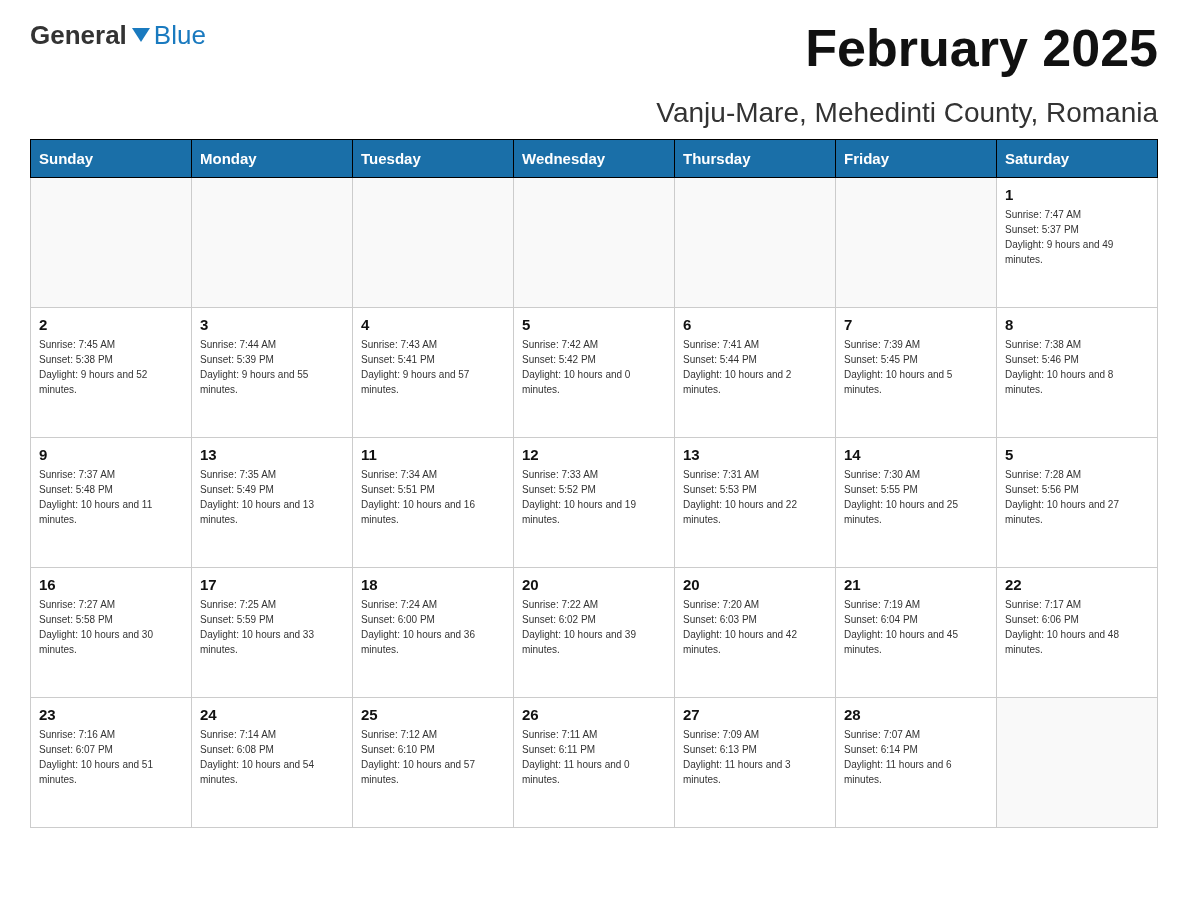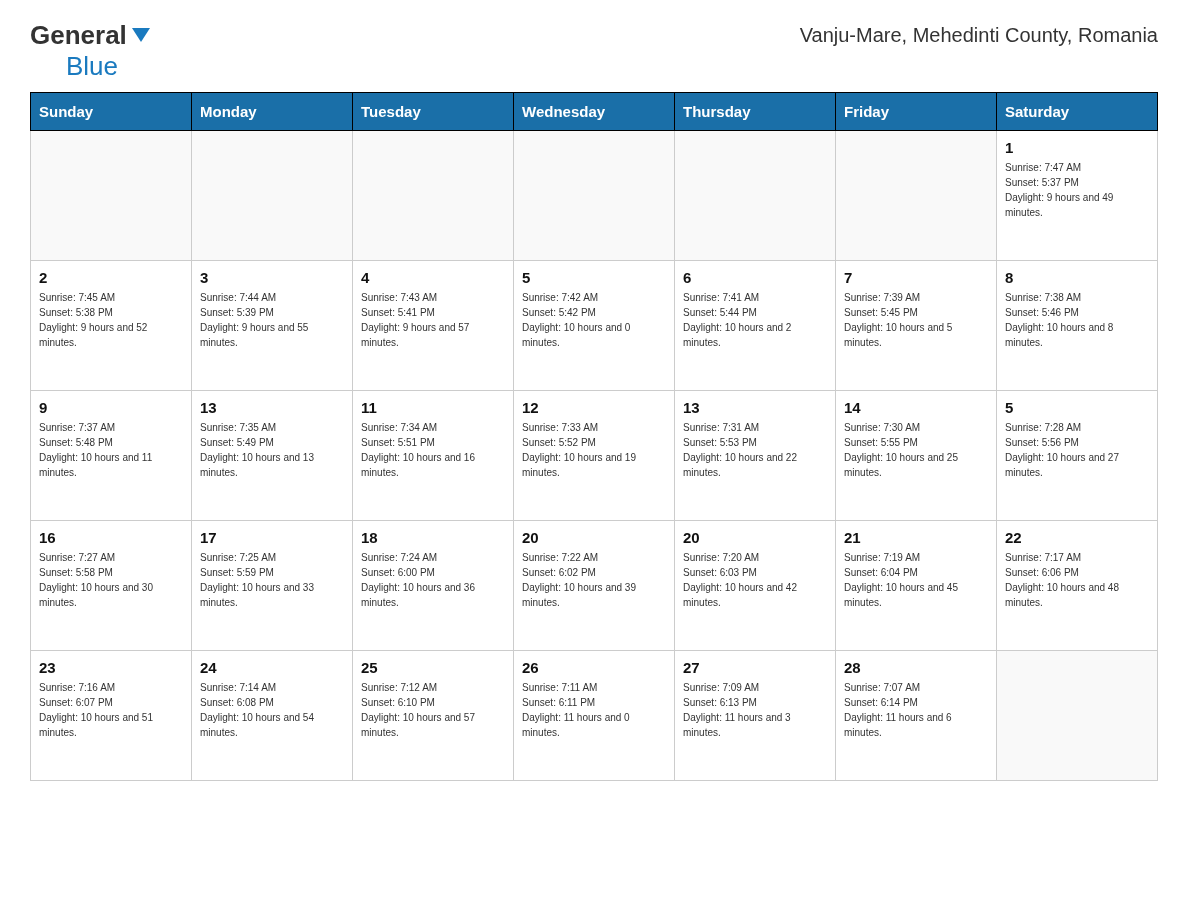--- a/index.html
+++ b/index.html
@@ -11,36 +11,36 @@
       min-height: 918px;
     }
     .header {
       display: flex;
       justify-content: space-between;
       align-items: flex-start;
       margin-bottom: 10px;
     }
     .logo {
       display: flex;
-      flex-direction: column;
+      flex-direction: row;
       align-items: center;
     }
     .title-section {
       text-align: right;
     }
     .month-title {
       font-size: 52px;
       font-weight: bold;
       color: #111;
       line-height: 1.1;
     }
     .location {
-      font-size: 20px;
+      font-size: 28px;
       color: #333;
-      margin-top: 4px;
+      margin-top: 20px;
     }
     .calendar {
       width: 100%;
       border-collapse: collapse;
       margin-top: 10px;
     }
     .calendar th {
       background-color: #1a6fa8;
       color: #fff;
       padding: 10px 8px;
@@ -92,20 +92,21 @@
         <svg width="22" height="22" viewBox="0 0 22 22">
             <polygon points="2,4 20,4 11,18" fill="#1a7abf"></polygon>
           </svg>
       </span>
     </div>
     <div>
       <span style="font-size:26px;font-weight:normal;color:#1a7abf;margin-left:2px;">Blue</span>
     </div>
   </div>
   <div class="title-section">
+    <div class="month-title">February 2025</div>
     <div class="location">Vanju-Mare, Mehedinti County, Romania</div>
   </div>
 </div>
 
 <table class="calendar">
   <thead>
     <tr>
       <th>Sunday</th>
       <th>Monday</th>
       <th>Tuesday</th>

